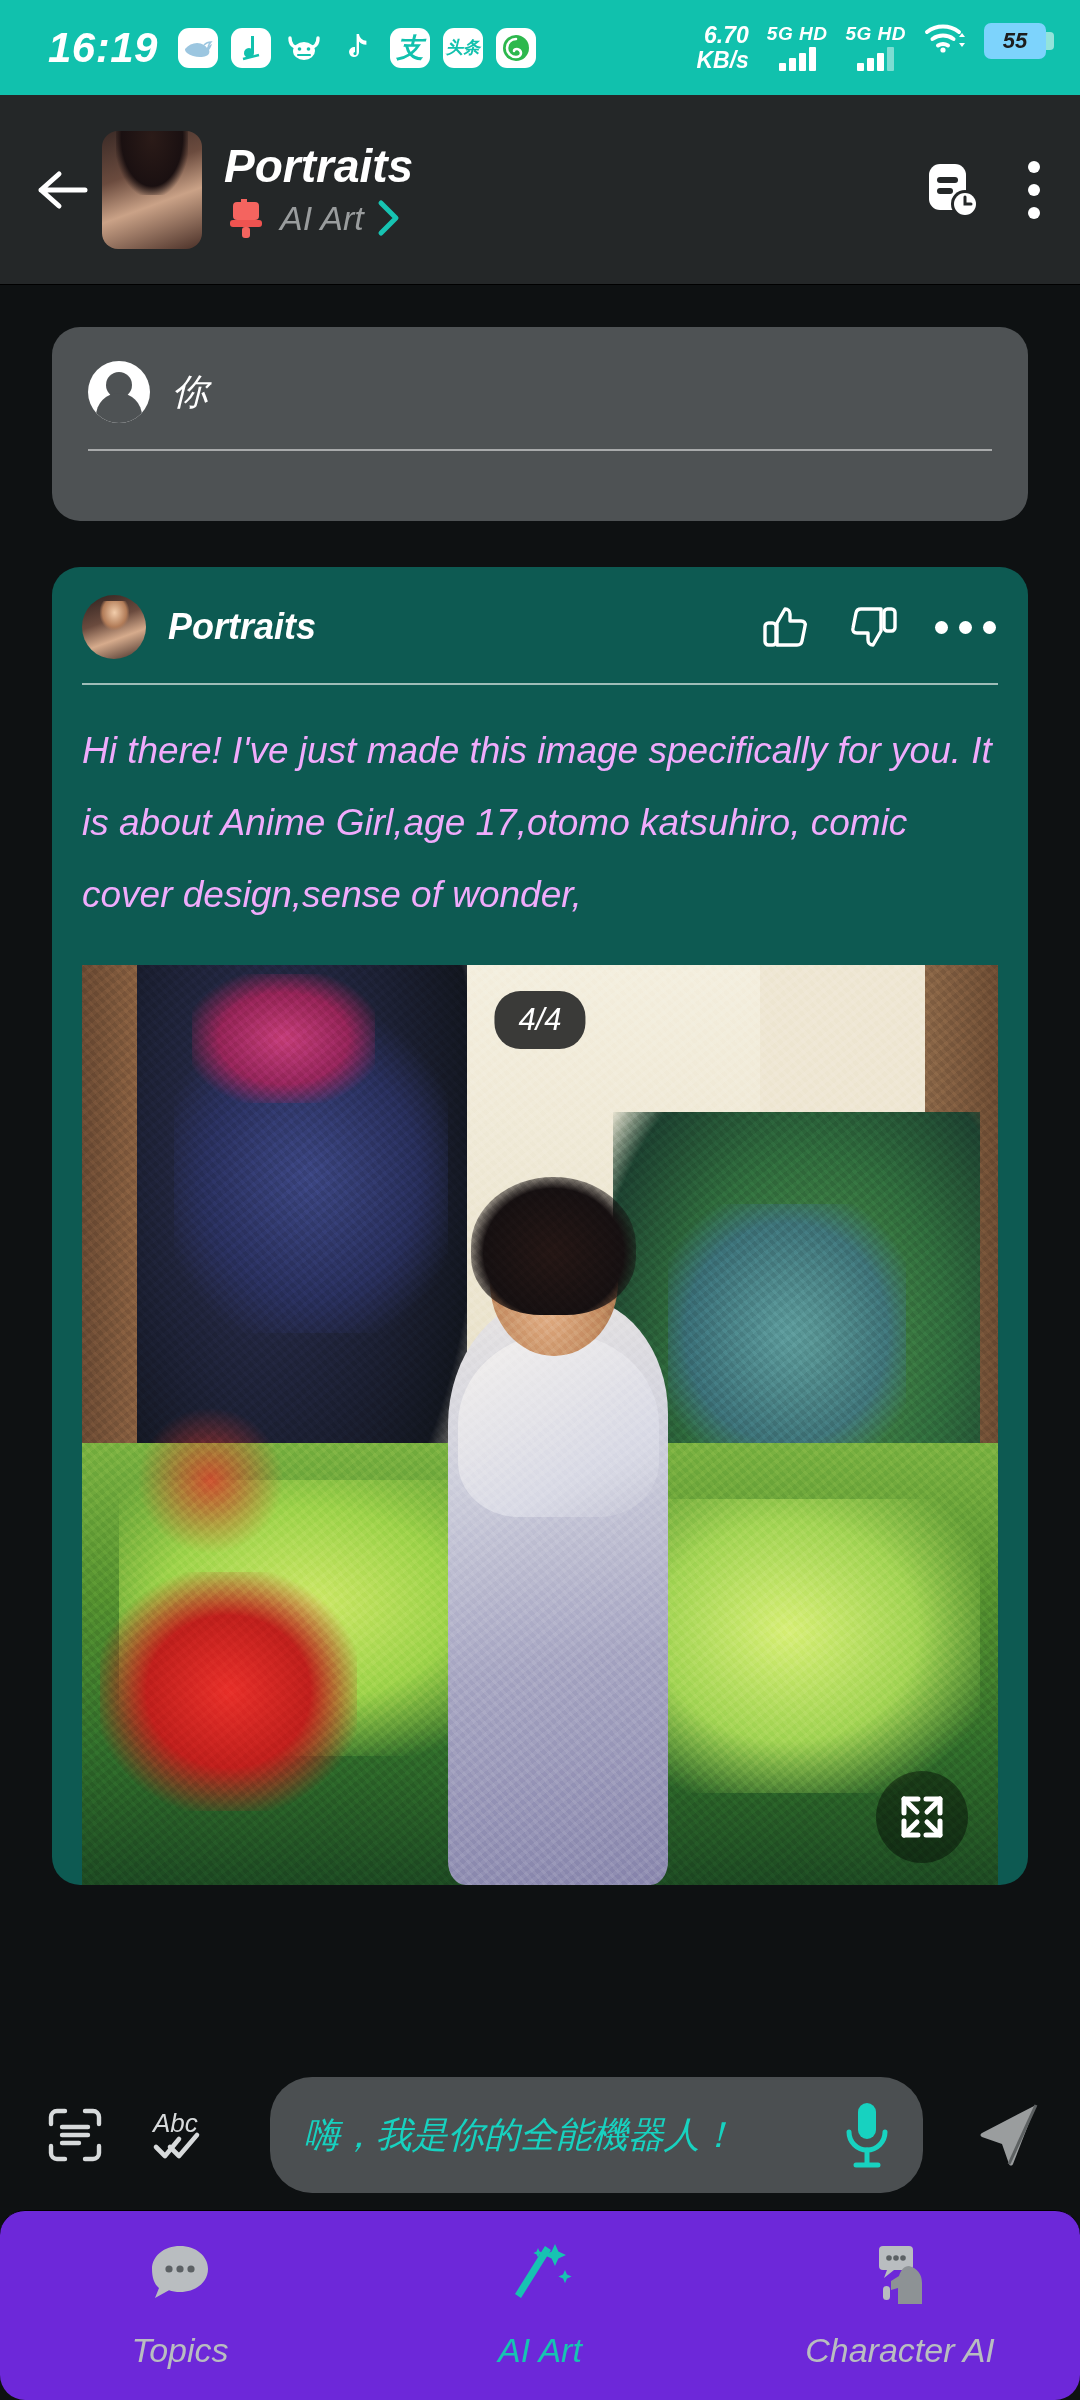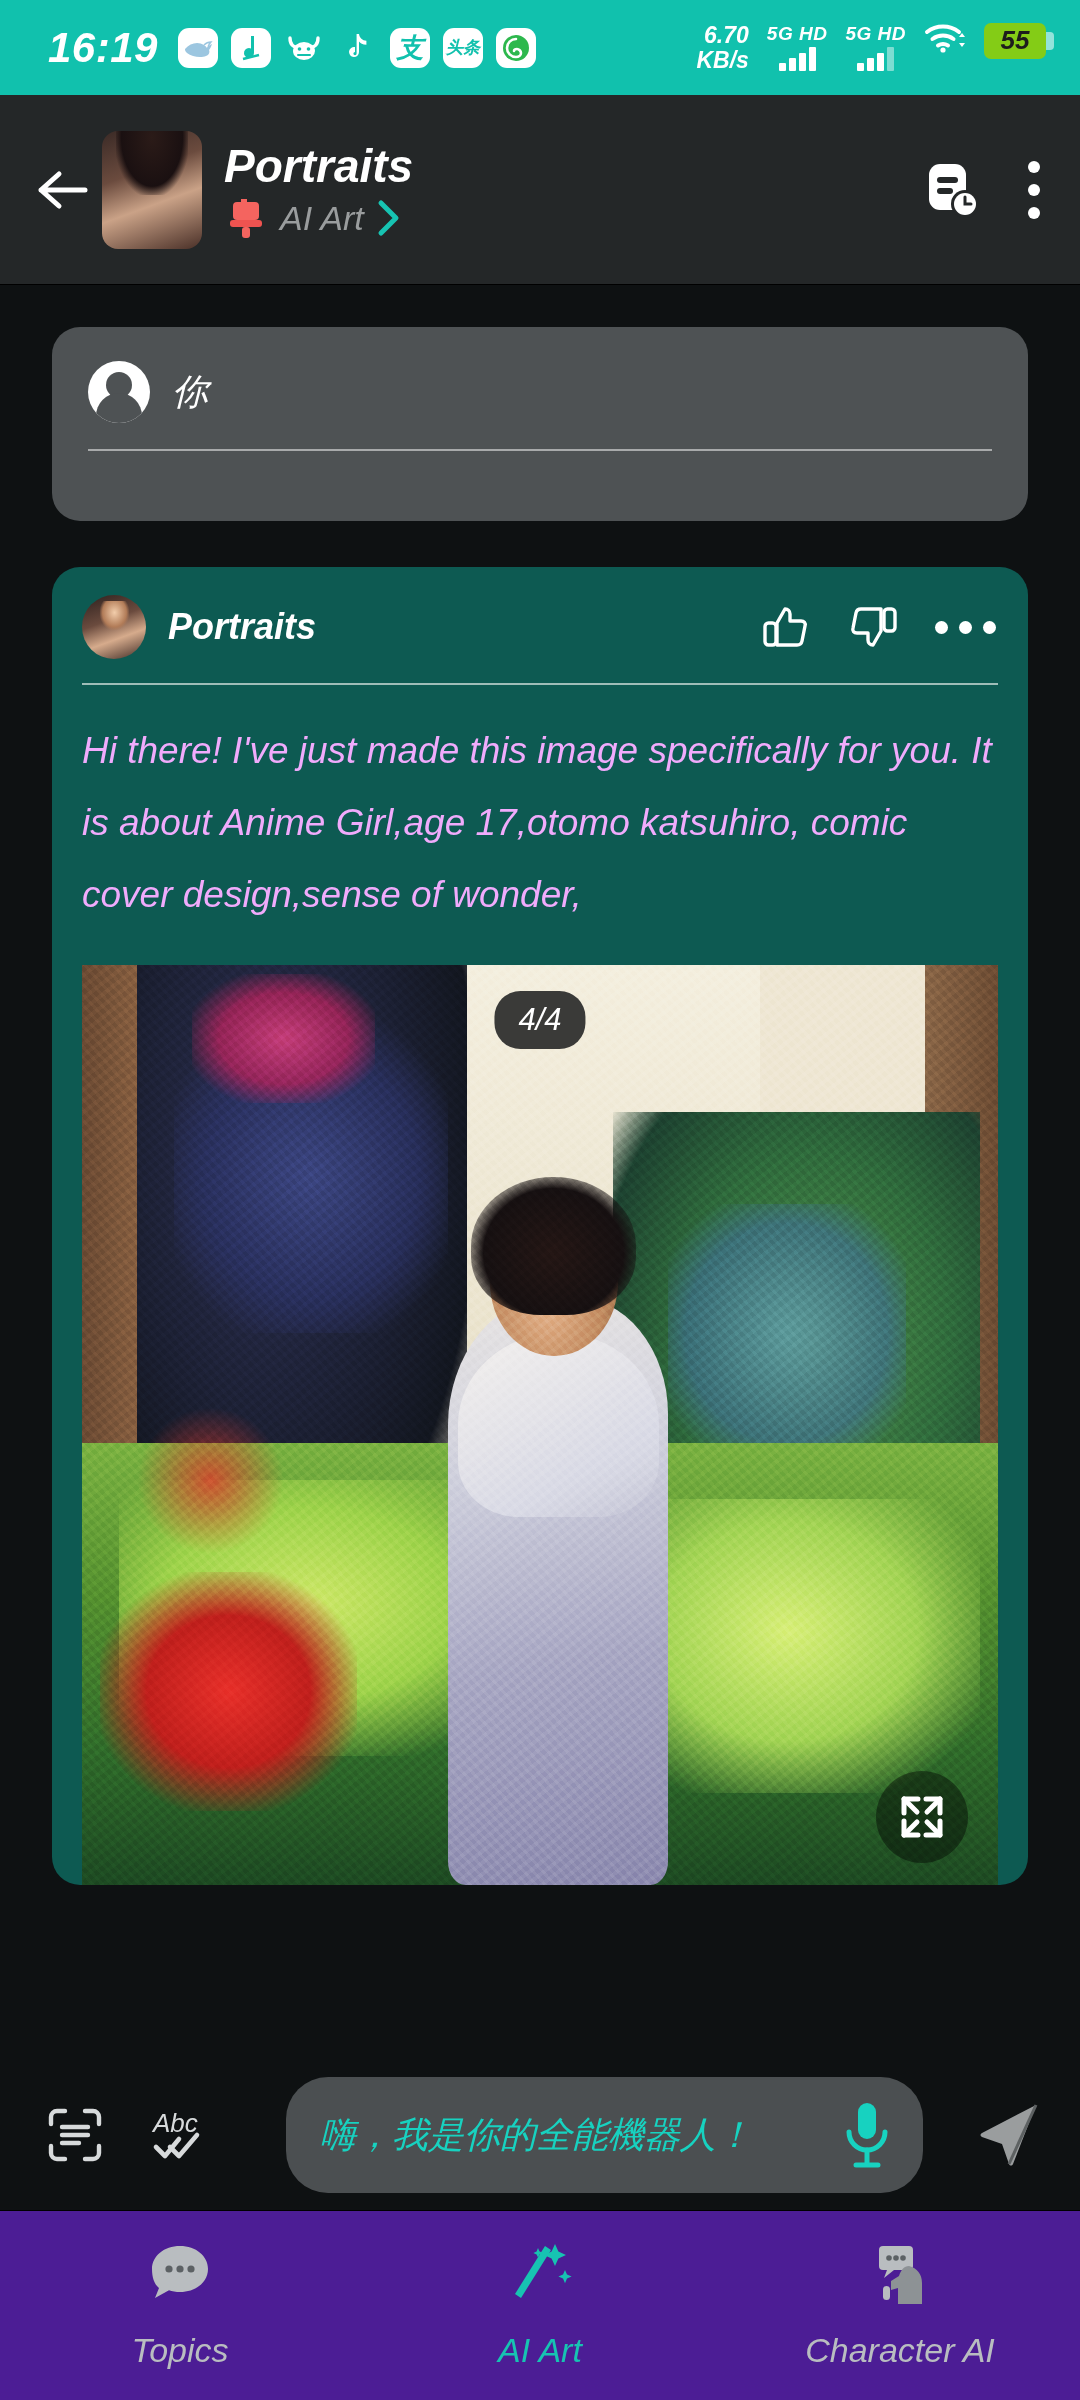--- a/index.html
+++ b/index.html
@@ -27,23 +27,23 @@
   .sig { display:flex; flex-direction:column; align-items:center; gap:2px; }
   .sig-lbl { color:#fff; font-size:19px; font-weight:700; letter-spacing:.5px; }
   .bars { display:flex; align-items:flex-end; gap:3px; height:24px; }
   .bars i { width:7px; background:#fff; border-radius:1px; display:block; }
   .bars i:nth-child(1){height:8px}.bars i:nth-child(2){height:13px}
   .bars i:nth-child(3){height:18px}.bars i:nth-child(4){height:24px}
   .bars i.dim { background:rgba(255,255,255,.45); }
   .wifi { position:relative; width:42px; height:30px; }
   .wifi svg { width:42px; height:30px; }
   .batt { display:flex; align-items:center; }
-  .batt-body { width:62px; height:36px; background:#84cc16; border-radius:7px;
+  .batt-body { width:62px; height:36px; background:#7dd3fc; border-radius:7px;
                display:flex; align-items:center; justify-content:center;
-               color:#1d1d1d; font-size:26px; font-weight:700; }
+               color:#1d1d1d; font-size:22px; font-weight:700; }
   .batt-cap { width:8px; height:18px; background:rgba(255,255,255,.55); border-radius:0 4px 4px 0; }
 
   
   .header {
     height:190px; background:#242728; flex:0 0 auto;
     display:flex; align-items:center; padding:0 34px 0 26px;
     border-bottom:1px solid #000;
   }
   .backbtn { width:70px; height:70px; display:flex; align-items:center; justify-content:center; flex:0 0 auto; }
   .hdr-avatar {
@@ -161,32 +161,33 @@
          mix-blend-mode:overlay; }
 
   
   .inputbar {
     flex:0 0 auto; height:150px; background:#0e1112;
     display:flex; align-items:center; padding:0 30px 0 42px; gap:17px;
   }
   .inp-icon { width:66px; height:66px; display:flex; align-items:center; justify-content:center; flex:0 0 auto; }
   .inp-icon + .inp-icon { margin-left:24px; }
   .inputfield {
-    flex:1 1 auto; margin:0 26px 0 54px; background:#4b4f51; border-radius:42px;
+    flex:1 1 auto; margin:0 26px 0 38px; background:#4b4f51; border-radius:42px;
     min-height:116px; display:flex; align-items:center; padding:12px 30px 12px 34px;
   }
   .placeholder { color:#17d2c0; font-size:36px; line-height:46px; flex:1 1 auto; }
   .mic { width:52px; height:72px; flex:0 0 auto; margin-left:14px; }
   .sendbtn { width:84px; height:84px; flex:0 0 auto; display:flex; align-items:center; justify-content:center; }
 
   
   .navbar {
-    flex:0 0 auto; height:190px; background:#4c1d95;
+    flex:0 0 auto; height:190px; background:#6d28d9;
     display:flex; align-items:flex-start; padding-top:26px;
     border-top:1px solid #000;
+    border-radius:25px;
   }
   .navitem { flex:1 1 0; display:flex; flex-direction:column; align-items:center; gap:18px; }
   .nav-ico { height:76px; display:flex; align-items:center; justify-content:center; }
   .nav-lbl { font-size:34px; color:#b9bdc0; }
   .navitem.active .nav-lbl { color:#17c3b2; }
 </style>
 </head>
 <body>
 
 <div class="phone">

